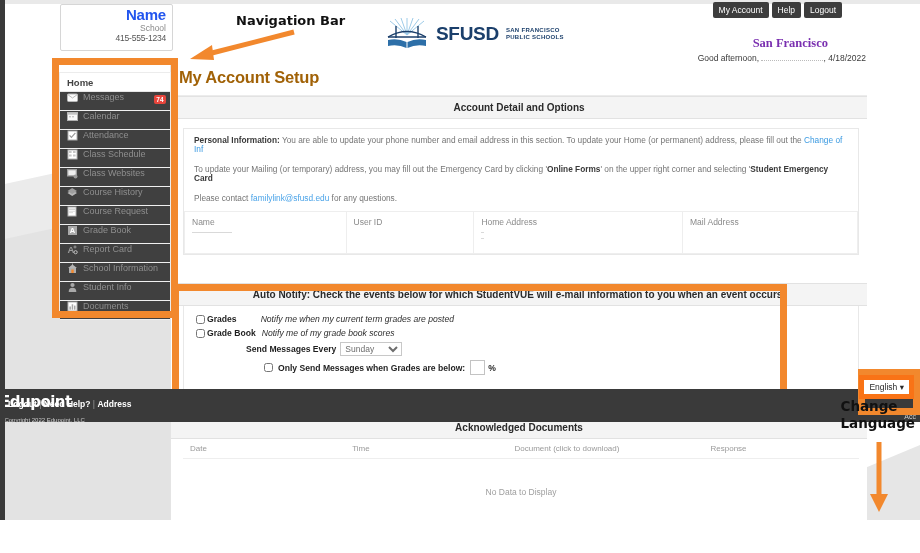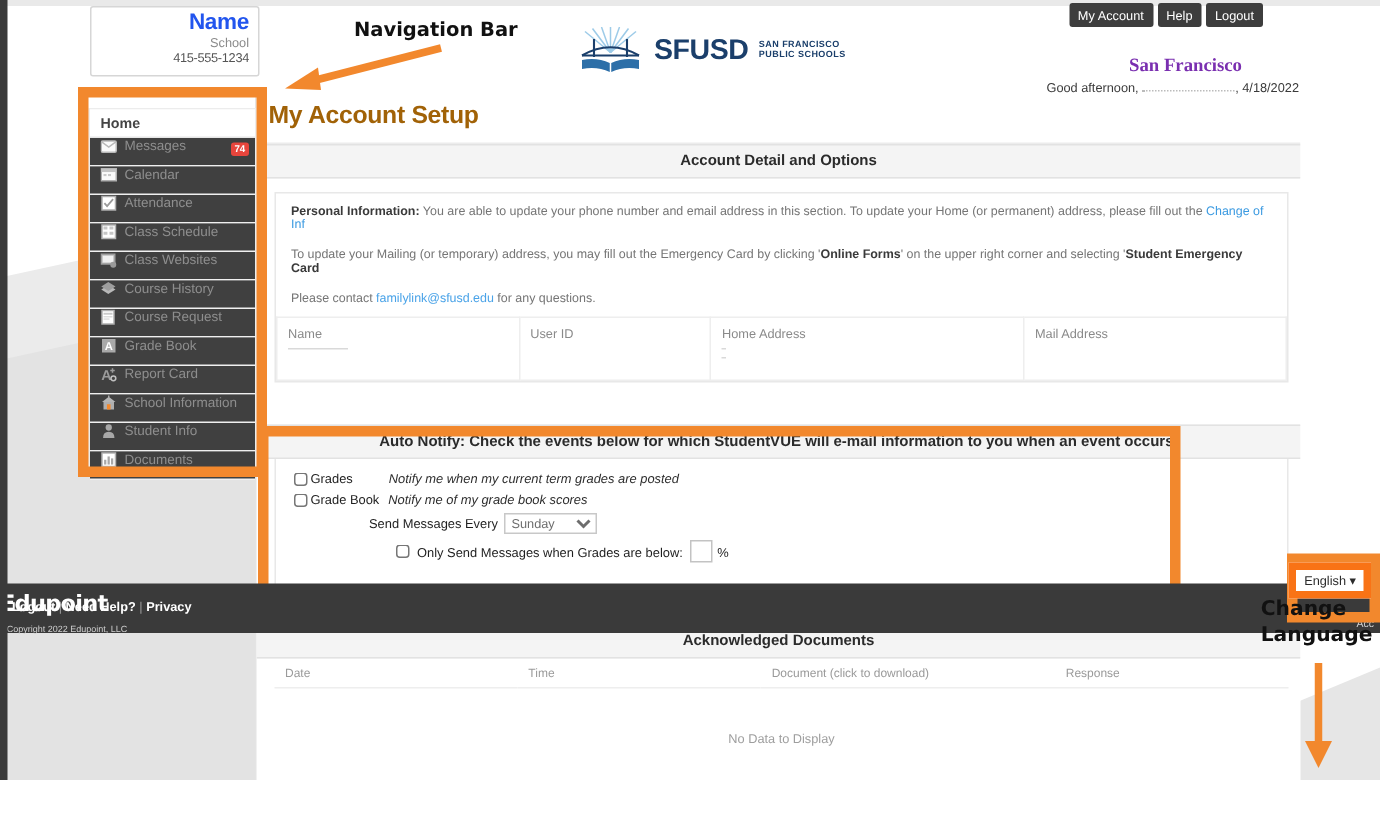--- a/index.html
+++ b/index.html
@@ -84,21 +84,21 @@
   .redline { display:block; width: 40px; height: 1px; background:#d9d9d9; margin-top:5px;}
   .redline.sm { width: 3px; }
 
   
   .notify-outline { position: absolute; left: 172px; top: 284px; width: 615px; height: 130px;
                     border: 7px solid #f2882d; z-index: 26; pointer-events:none;}
   .notify { margin: 0 8px 0 12px; border:1px solid #e8e8e8; border-top:none;}
   .notify-row { display: flex; align-items: center; font-size: 8.6px; color: #1f1f1f;
                 padding: 2px 0 2px 12px; }
   .notify-row input[type=checkbox] { width: 9px; height: 9px; margin: 0 2px 0 0; }
-  .notify-row .lbl { font-weight: normal; text-align: center; }
+  .notify-row .lbl { font-weight: bold; text-align: center; }
   .notify-row .desc { font-style: italic; color: #2e2e2e; }
   .gap { display:inline-block; }
   select.freq { font-size: 8.5px; font-family: "Liberation Sans", sans-serif;
                 height: 14px; width: 62px; color: #6d6d6d; border:1px solid #c8c8c8; background:#fff;}
   input.pct { width: 15px; height: 15px; border: 1px solid #c3c3c3; }
 
   
   table.docs { width: 100%; border-collapse: collapse; margin-top: 0; }
   table.docs th { text-align: left; font-size: 8px; font-weight: normal; color: #9a9a9a;
                   border-bottom: 1px solid #eeeeee; padding: 5px 0 5px 7px; }
@@ -413,21 +413,21 @@
       </tbody>
         </table>
       <div class="nodata">No Data to Display</div>
     </div>
   </div>
 
   <div class="notify-outline"></div>
 
   <div class="footer">
     <div class="footer-links">
-      <span>Logout</span><span class="sep"> | </span><span>Need Help?</span><span class="sep"> | </span><span>Privacy</span>
+      <span>Logout</span><span class="sep"> | </span><span>Need Help?</span><span class="sep"> | </span><span>Address</span>
     </div>
     <div class="edupoint">
       <div class="brand">Edupoint</div>
       <div class="copy">©Copyright 2022 Edupoint, LLC</div>
     </div>
     <div class="accessible">Acc</div>
   </div>
   <div class="lang"><span>English</span> <span>▾</span></div>
   <div class="lang-outline"></div>
 

